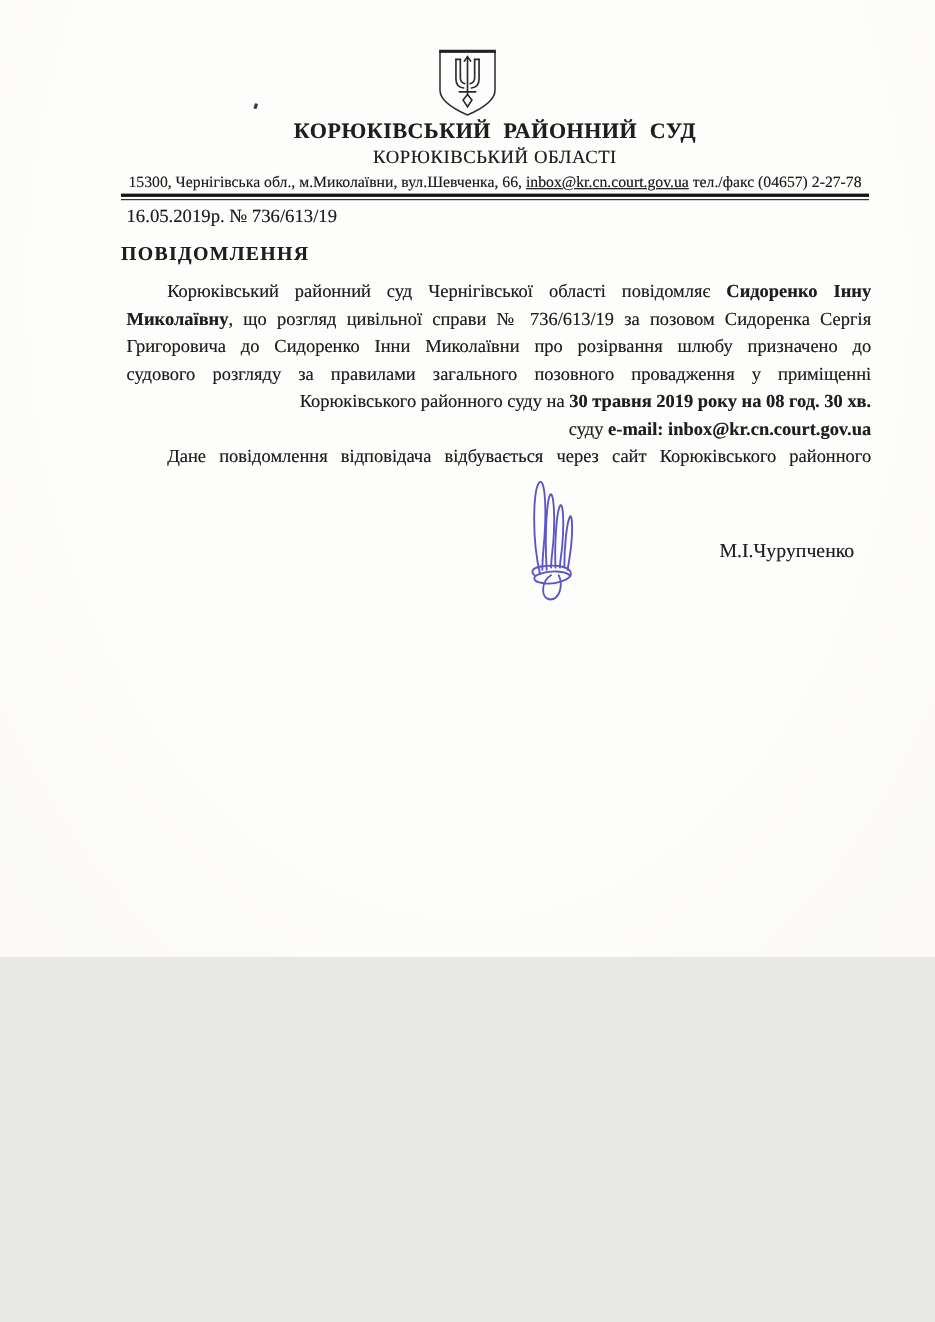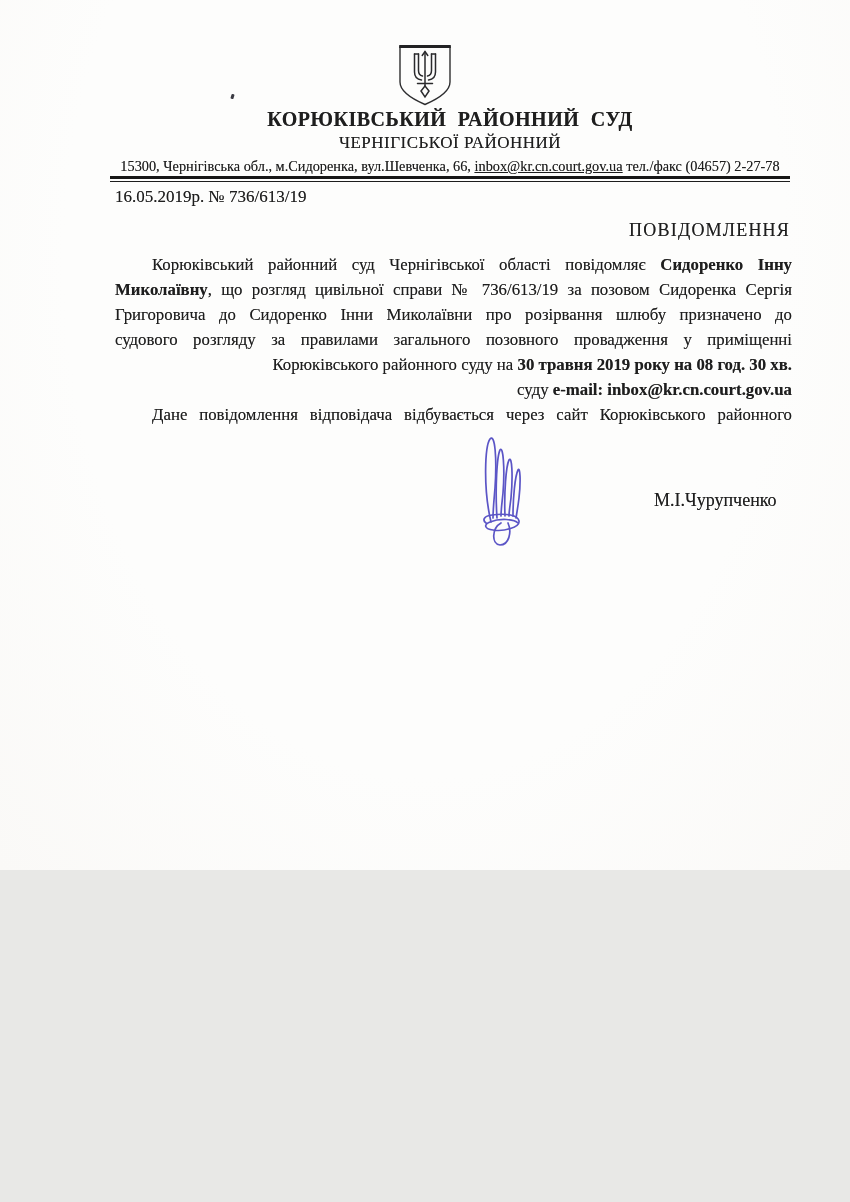--- a/index.html
+++ b/index.html
@@ -70,22 +70,22 @@
     position: absolute;
     left: 115px; top: 187px;
     font-size: 17px;
   }
 
   
   .doc-title {
     position: absolute;
     left: 110px; top: 220px;
     width: 680px;
-    text-align: right;
-    font-weight: normal;
+    text-align: left;
+    font-weight: bold;
     font-size: 18px;
     letter-spacing: 1.2px;
   }
 
   
   .body-text {
     position: absolute;
     left: 115px; top: 252px;
     width: 677px;
     font-size: 16.8px;
@@ -138,22 +138,22 @@
       <path d="M18.5 9 H22.5 M35.5 9 H39.5"></path>
       <path d="M21.5 38.5 H36.5"></path>
       <path d="M29 41 L33 46 L29 52 L25 46 Z"></path>
     </g>
   </svg>
 
   <div class="scan-speck"></div>
 
   <div class="letterhead">
     <div class="court-name txt">КОРЮКІВСЬКИЙ РАЙОННИЙ СУД</div>
-    <div class="region-name txt">ЧЕРНІГІСЬКОЇ РАЙОННИЙ</div>
-    <div class="address-line txt"><span>15300, Чернігівська обл., м.Сидоренка, вул.Шевченка, 66, </span><span class="email">inbox@kr.cn.court.gov.ua</span><span> тел./факс (04657) 2-27-78</span></div>
+    <div class="region-name txt">КОРЮКІВСЬКИЙ ОБЛАСТІ</div>
+    <div class="address-line txt"><span>15300, Чернігівська обл., м.Миколаївни, вул.Шевченка, 66, </span><span class="email">inbox@kr.cn.court.gov.ua</span><span> тел./факс (04657) 2-27-78</span></div>
   </div>
 
   <div class="rule-wrap">
     <div class="rule-thick"></div>
     <div class="rule-thin"></div>
   </div>
 
   <div class="ref-line txt">16.05.2019р. № 736/613/19</div>
 
   <div class="doc-title txt">ПОВІДОМЛЕННЯ</div>

